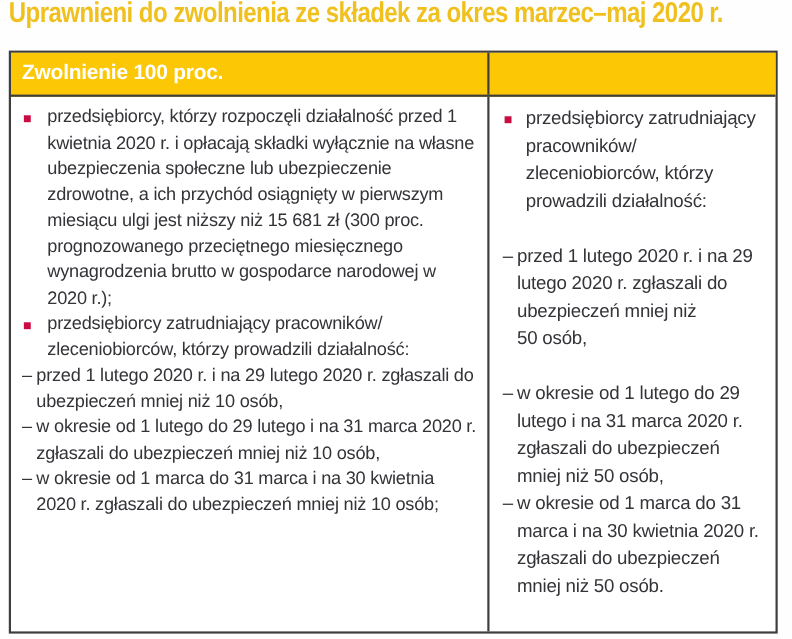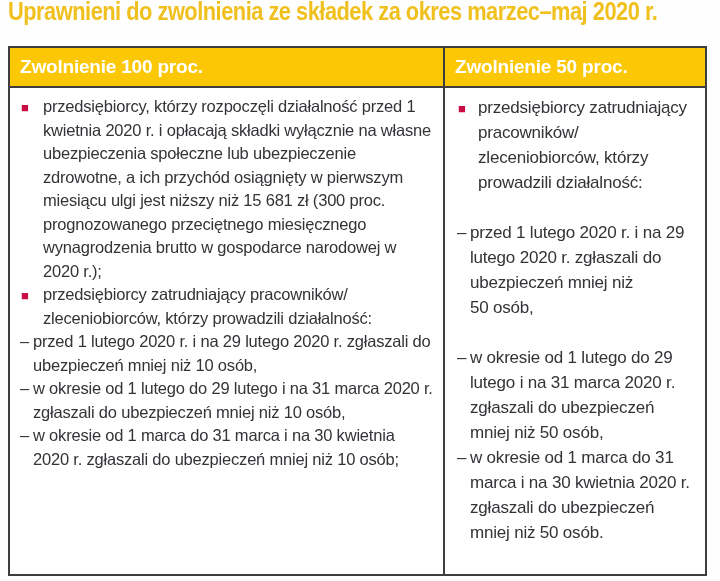--- a/index.html
+++ b/index.html
@@ -116,21 +116,20 @@
 </style>
 </head>
 <body>
 
 <div class="page">
   <h1 class="title">Uprawnieni do zwolnienia ze składek za okres marzec–maj 2020 r.</h1>
 
   <div class="table">
     <div class="header-row">
       <div class="header-cell c0">Zwolnienie 100 proc.</div>
-      <div class="header-cell c1">Zwolnienie 50 proc.</div>
     </div>
     <div class="body-row">
       <div class="cell c0">
           <div class="item bullet"><span class="marker">■</span><span>przedsiębiorcy, którzy rozpoczęli działalność przed 1 kwietnia 2020 r. i opłacają składki wyłącznie na własne ubezpieczenia społeczne lub ubezpieczenie zdrowotne, a ich przychód osiągnięty w pierwszym miesiącu ulgi jest niższy niż 15&nbsp;681 zł (300 proc. prognozowanego przeciętnego miesięcznego wynagrodzenia brutto w&nbsp;gospodarce narodowej w 2020 r.);</span></div>
           <div class="item bullet"><span class="marker">■</span><span>przedsiębiorcy zatrudniający pracowników/ zleceniobiorców, którzy prowadzili działalność:</span></div>
           <div class="item dash"><span class="marker">–</span><span>przed 1 lutego 2020 r. i na 29 lutego 2020 r. zgłaszali do ubezpieczeń mniej niż 10 osób,</span></div>
           <div class="item dash"><span class="marker">–</span><span>w okresie od 1 lutego do 29 lutego i na 31&nbsp;marca 2020 r. zgłaszali do ubezpieczeń mniej niż 10 osób,</span></div>
           <div class="item dash"><span class="marker">–</span><span>w okresie od 1 marca do 31 marca i na 30&nbsp;kwietnia 2020 r. zgłaszali do ubezpieczeń mniej niż 10 osób;</span></div>
         </div>
       <div class="cell c1">

